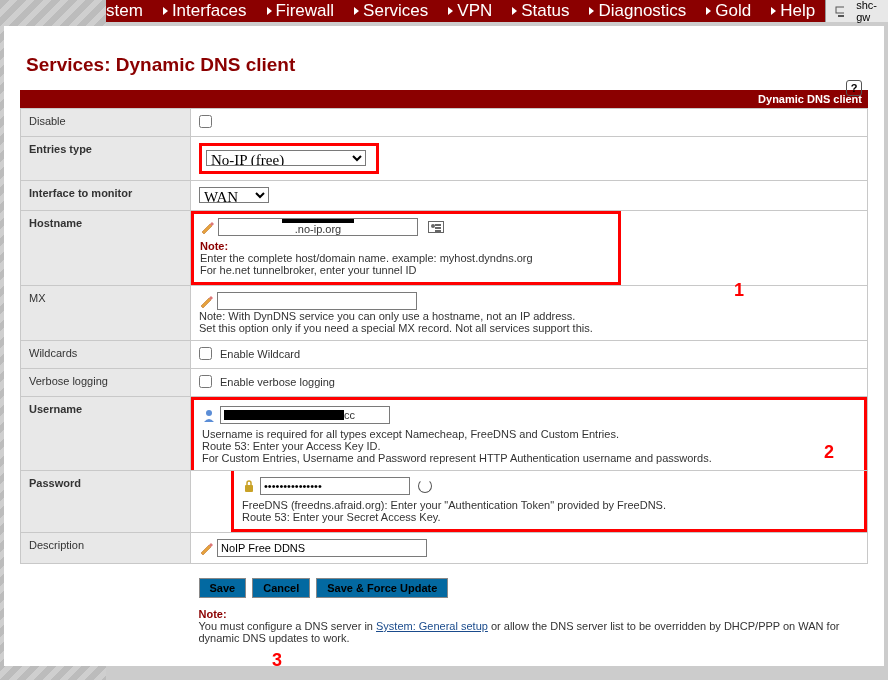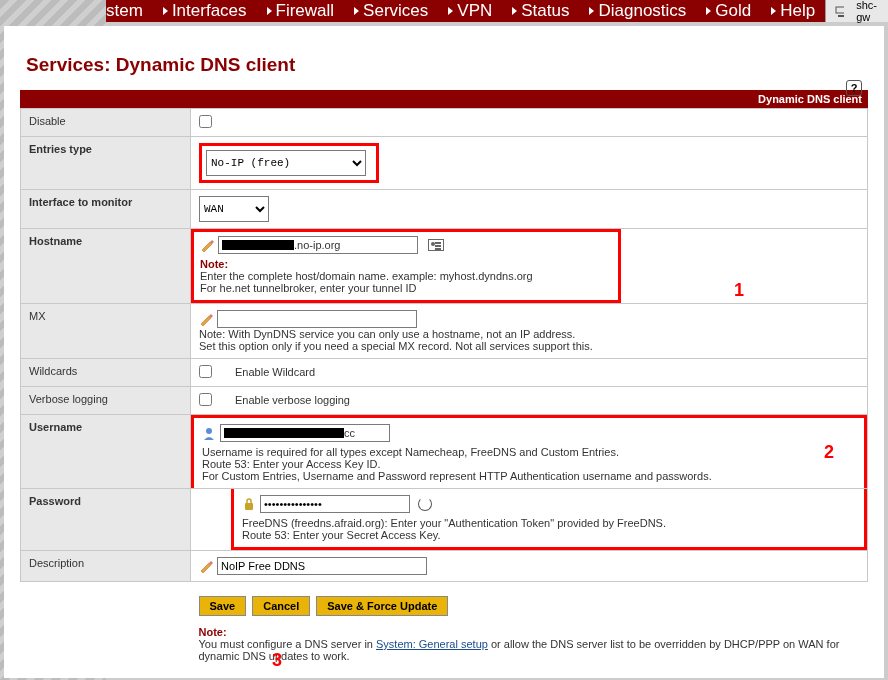--- a/index.html
+++ b/index.html
@@ -22,32 +22,32 @@
   
   h1.page-title { font-size:19px; color:#8b0000; font-weight:bold; margin:6px 0 14px 6px;}
   .help-ic { position:absolute; right:12px; top:26px; width:16px; height:16px; border:1px solid #555; border-radius:3px; text-align:center; font-weight:bold; font-size:11px; line-height:14px; cursor:pointer;}
   
   .panel-head { background:#8b0000; color:#fff; font-weight:bold; font-size:11px; padding:3px 6px;text-align:right;}
   table.form { width:100%; border-collapse:collapse; }
   table.form td { border:1px solid #c8c8c8; padding:6px 8px; vertical-align:top; font-size:11px; color:#333;}
   table.form td.lbl { width:170px; background:#e8e8e8; font-weight:bold; color:#333;}
   
   input[type=text], input[type=password]{ font-family:inherit; font-size:11px; padding:1px 3px; border:1px solid #7a7a7a; height:18px;}
-  select{ font-family:Liberation Mono, monospace; font-size:11px; border:1px solid #7a7a7a; height:26px; background:#fff;}
+  select{ font-family:Liberation Serif, serif; font-size:15px; border:1px solid #7a7a7a; height:16px; background:#fff;}
   .fld-row{ display:flex; align-items:center; gap:4px;}
   .pencil{ display:inline-block; width:14px; height:14px;}
   .pencil svg{display:block;}
   .note-lbl{ color:#8b0000; font-weight:bold; }
   .hint{ color:#333; }
   
-  .btn { font-family:inherit; font-size:11px; padding:3px 10px; background:#eab308; border:1px solid #888; cursor:pointer; font-weight:bold;}
+  .btn { font-family:inherit; font-size:11px; padding:3px 10px; background:#0369a1; border:1px solid #888; cursor:pointer; font-weight:bold;}
   .btnrow{ padding:8px 0 0 0; display:flex; gap:6px;}
   .callout-num{ position:absolute; color:#f00; font-weight:bold; font-size:18px;}
   
-  .chk-lbl{ display:inline-flex; align-items:center; gap:23px;}
+  .chk-lbl{ display:inline-flex; align-items:center; gap:8px;}
   
   .user-ic svg, .lock-ic svg{display:block;}
   .addr-ic{ display:inline-block; width:16px; height:12px; border:1px solid #666; position:relative; margin-left:6px;}
   .addr-ic::before{content:""; position:absolute; left:2px; top:2px; width:4px; height:4px; background:#666; border-radius:50%;}
   .addr-ic::after{content:""; position:absolute; right:2px; top:2px; width:6px; height:2px; background:#666; box-shadow:0 3px 0 #666, 0 6px 0 #666;}
   
   .obscured{ display:inline-block; background:#000; height:10px; vertical-align:middle;}
   
   .refresh-ic{ display:inline-block; width:14px; height:14px; border:1.5px solid #555; border-radius:50%; border-top-color:transparent; position:relative; margin-left:4px;}
   
@@ -152,21 +152,21 @@
       <td class="lbl">Hostname</td>
       <td style="position:relative; padding:0;">
         <div style="border:3px solid #f00; padding:4px 6px 6px 6px; width:430px;">
           <div class="fld-row">
             <span class="pencil">
                     <svg width="14" height="14">
                       <path d="M2 12 L10 4 L12 6 L4 14 Z" fill="#e6a23c" stroke="#b5651d" stroke-width="0.5"></path>
                       <path d="M10 4 L12 2 L14 4 L12 6 Z" fill="#d77"></path>
                     </svg>
                   </span>
-            <span style="display:inline-flex; align-items:center; border:1px solid #7a7a7a; height:18px; width:200px; padding:0 3px; font-size:11px;">
+            <span style="display:inline-flex; align-items:center; border:1px solid #7a7a7a; height:18px; width:200px; padding:0 3px; font-size:11px;flex-direction:column;">
               <span class="obscured" style="width:72px;"></span>
               <span>.no-ip.org</span>
             </span>
             <span class="addr-ic"></span>
           </div>
           <div style="margin-top:4px;">
             <span class="note-lbl">Note:</span><br>
             <span class="hint">Enter the complete host/domain name. example: myhost.dyndns.org</span><br>
             <span class="hint">For he.net tunnelbroker, enter your tunnel ID</span>
           </div>

